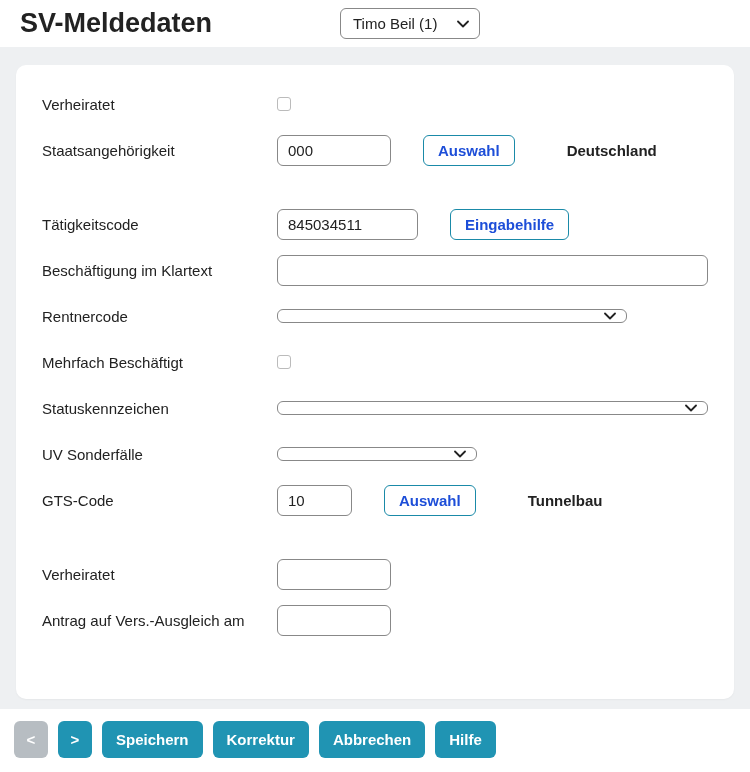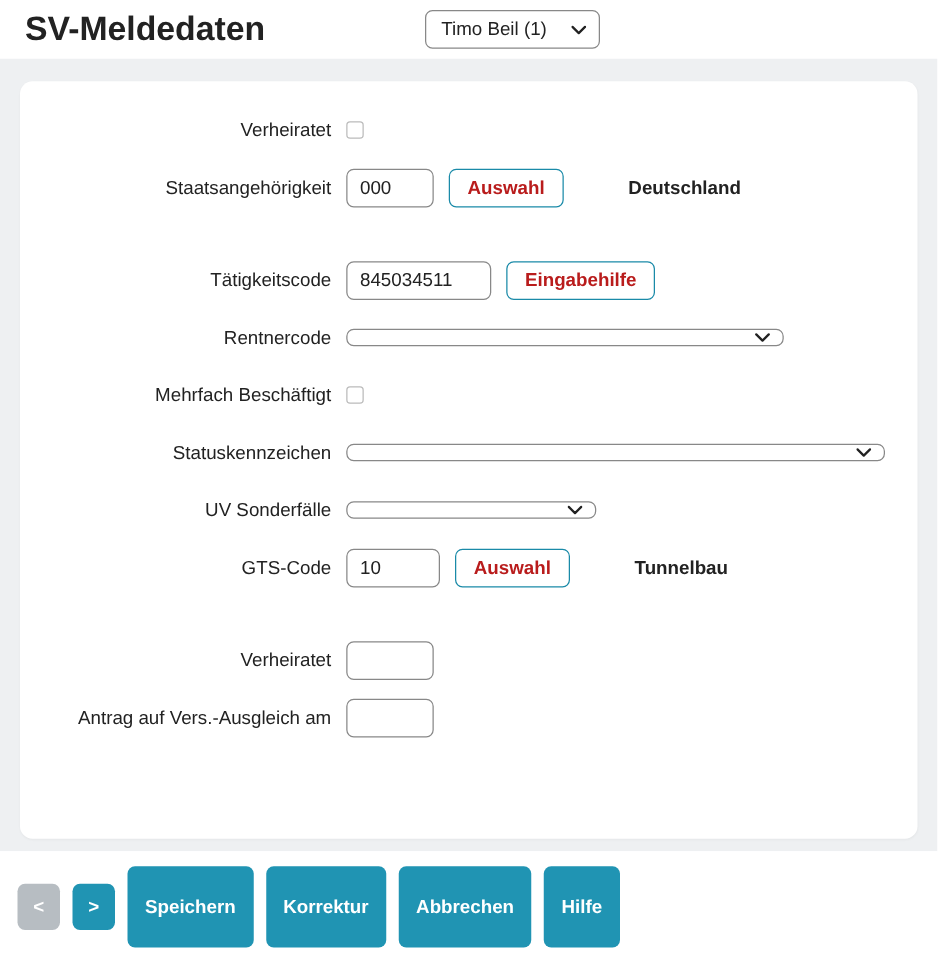--- a/index.html
+++ b/index.html
@@ -71,52 +71,53 @@
   }
   .row {
     display: flex;
     align-items: center;
     margin-bottom: 12px;
     min-height: 34px;
   }
   .row.gap-after { margin-bottom: 40px; }
   .lbl {
     width: 235px;
-    text-align: right;
+    text-align: left;
     padding-right: 12px;
     font-size: 15px;
     color: #222;
   }
   .ctrl {
     display: flex;
     align-items: center;
     gap: 12px;
     flex: 1;
   }
   input[type="text"].tb {
     border: 1.5px solid #888;
     border-radius: 6px;
     padding: 6px 10px;
     font-size: 15px;
     color: #222;
     background: #fff;
   }
-  .tb.w90 { width: 70px; }
-  .tb.w120 { width: 116px; }
+  .tb.w90 { width: 114px; }
+  .tb.w120 { width: 141px; }
   .tb.w75 { width: 75px; }
   .tb.full { flex: 1; width: 100%; }
   .btn-outline {
     border: 1.5px solid #1a8aa8;
-    color: #b91c1c;
+    color: #1d4ed8;
     background: #fff;
     border-radius: 6px;
     padding: 6px 14px;
     font-size: 15px;
     font-weight: 600;
     cursor: pointer;
+    margin-left: 20px;
   }
   .static-text {
     font-size: 15px;
     font-weight: 600;
     color: #222;
     padding-left: 40px;
   }
   .chk {
     width: 14px;
     height: 14px;
@@ -130,21 +131,21 @@
     display: flex;
     align-items: center;
     gap: 10px;
     background: #fff;
   }
   .btn {
     background: #2094b3;
     color: #fff;
     border: none;
     border-radius: 6px;
-    padding: 24px 14px;
+    padding: 10px 14px;
     font-size: 15px;
     font-weight: 600;
     cursor: pointer;
   }
   .btn.sq {
     padding: 10px 0;
     width: 34px;
     text-align: center;
   }
   .btn.disabled {
@@ -190,20 +191,26 @@
       </div>
 
       <div class="row">
         <div class="lbl">Tätigkeitscode</div>
         <div class="ctrl">
           <input type="text" class="tb w120" value="845034511" style="">
           <button class="btn-outline">Eingabehilfe</button>
         </div>
       </div>
 
+      <div class="row">
+        <div class="lbl">Beschäftigung im Klartext</div>
+        <div class="ctrl">
+          <input type="text" class="tb full" value="" style="">
+        </div>
+      </div>
 
       <div class="row">
         <div class="lbl">Rentnercode</div>
         <div class="ctrl">
           <div class="select wide">
             <span></span>
             <span class="chevron">
               <svg width="12" height="8" viewBox="0 0 12 8">
                   <path d="M1 1.5 L6 6.5 L11 1.5" stroke="#222" stroke-width="1.8" fill="none" stroke-linecap="round" stroke-linejoin="round"></path>
                 </svg>

